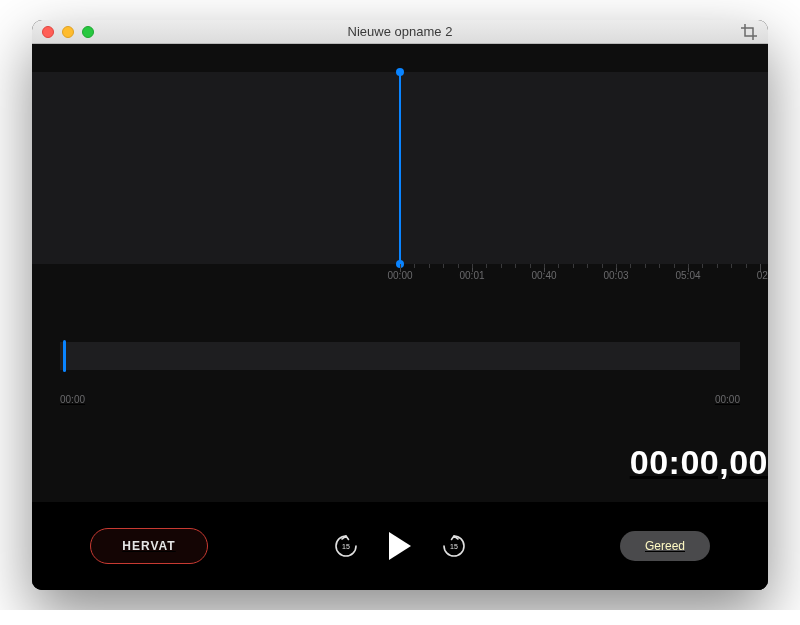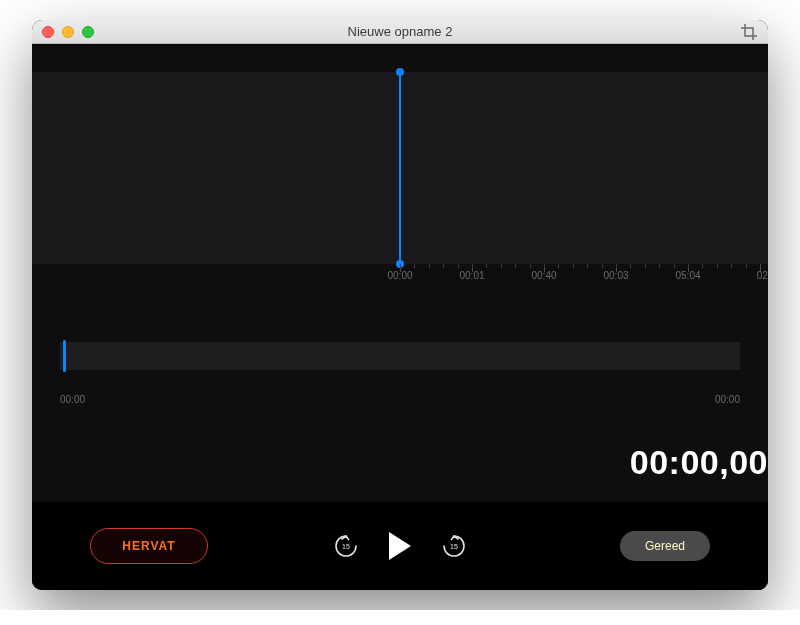--- a/index.html
+++ b/index.html
@@ -13,20 +13,21 @@
     }
     .window {
       width: 736px;
       height: 570px;
       border-radius: 10px;
       overflow: hidden;
       box-shadow: 0 25px 60px rgba(0,0,0,0.45);
       display: flex;
       flex-direction: column;
       background: #0e0e0e;
+      text-decoration: underline;
     }
     .titlebar {
       height: 28px;
       background: linear-gradient(#ececec, #dcdcdc);
       display: flex;
       align-items: center;
       padding: 0 10px;
       border-bottom: 1px solid #b8b8b8;
       position: relative;
     }
@@ -172,21 +173,21 @@
       align-items: center;
       padding: 0 58px;
       position: relative;
     }
     .btn-resume {
       width: 118px;
       height: 36px;
       border-radius: 18px;
       background: rgba(255,59,48,0.08);
       border: 1.5px solid #c83a32;
-      color: #f97316;
+      color: #e5e5e5;
       font-size: 12px;
       font-weight: 700;
       letter-spacing: 1px;
       display: flex;
       align-items: center;
       justify-content: center;
       cursor: pointer;
     }
     .center-controls {
       position: absolute;

